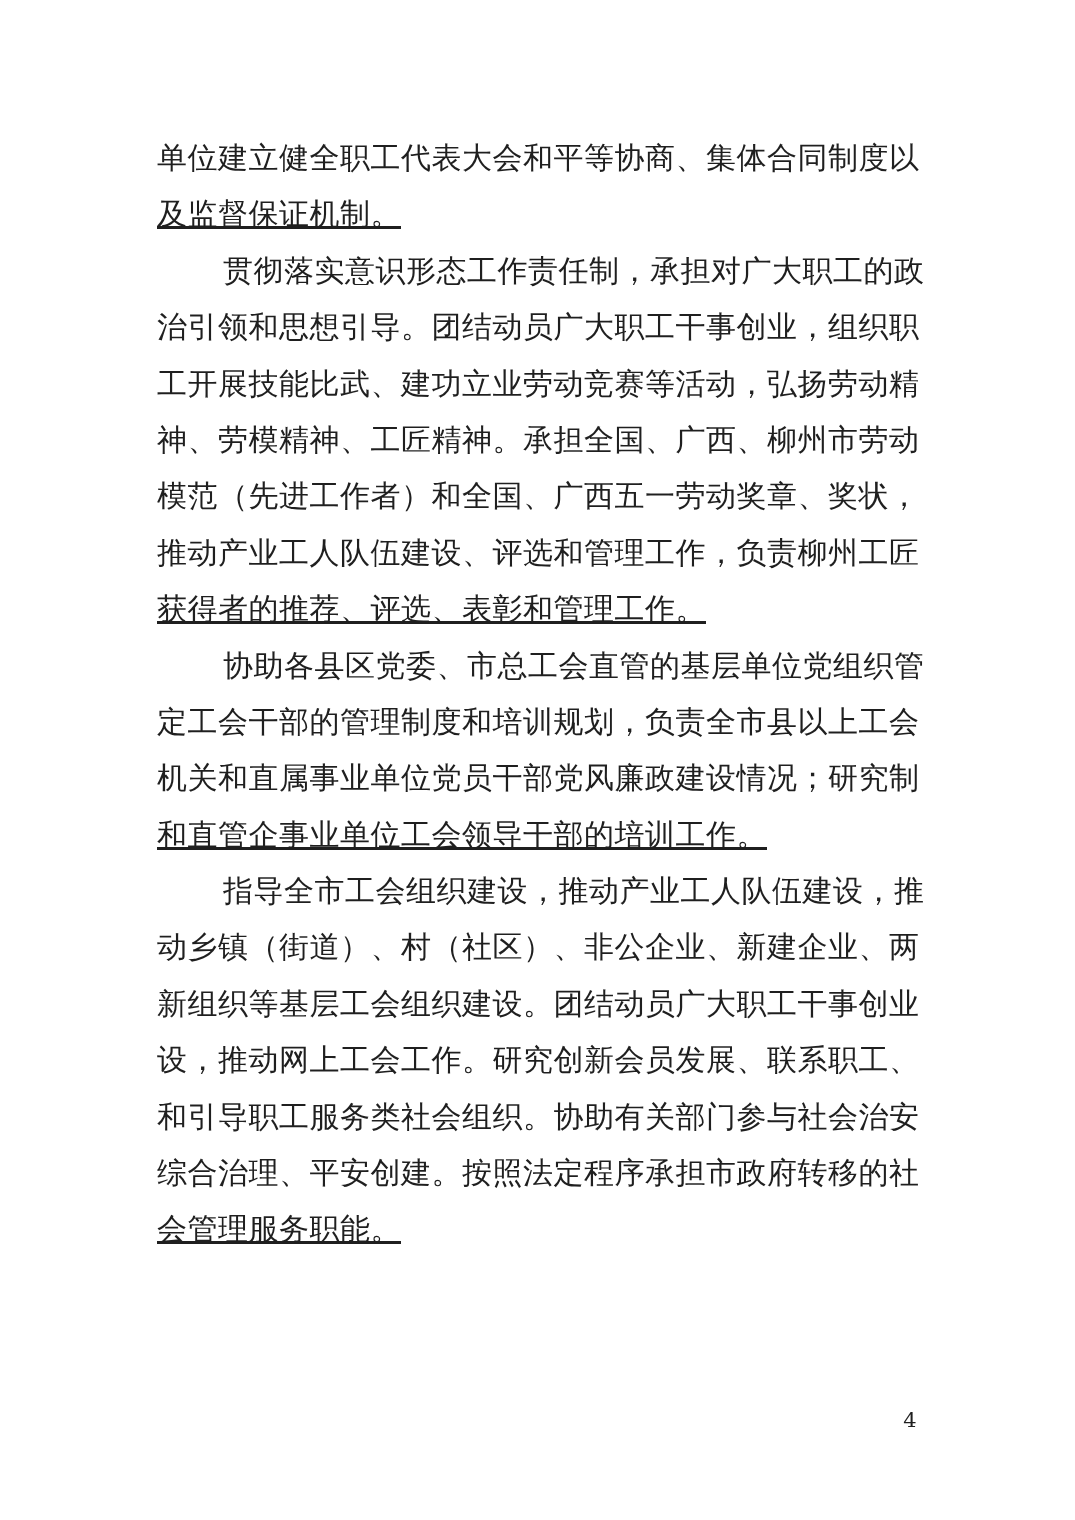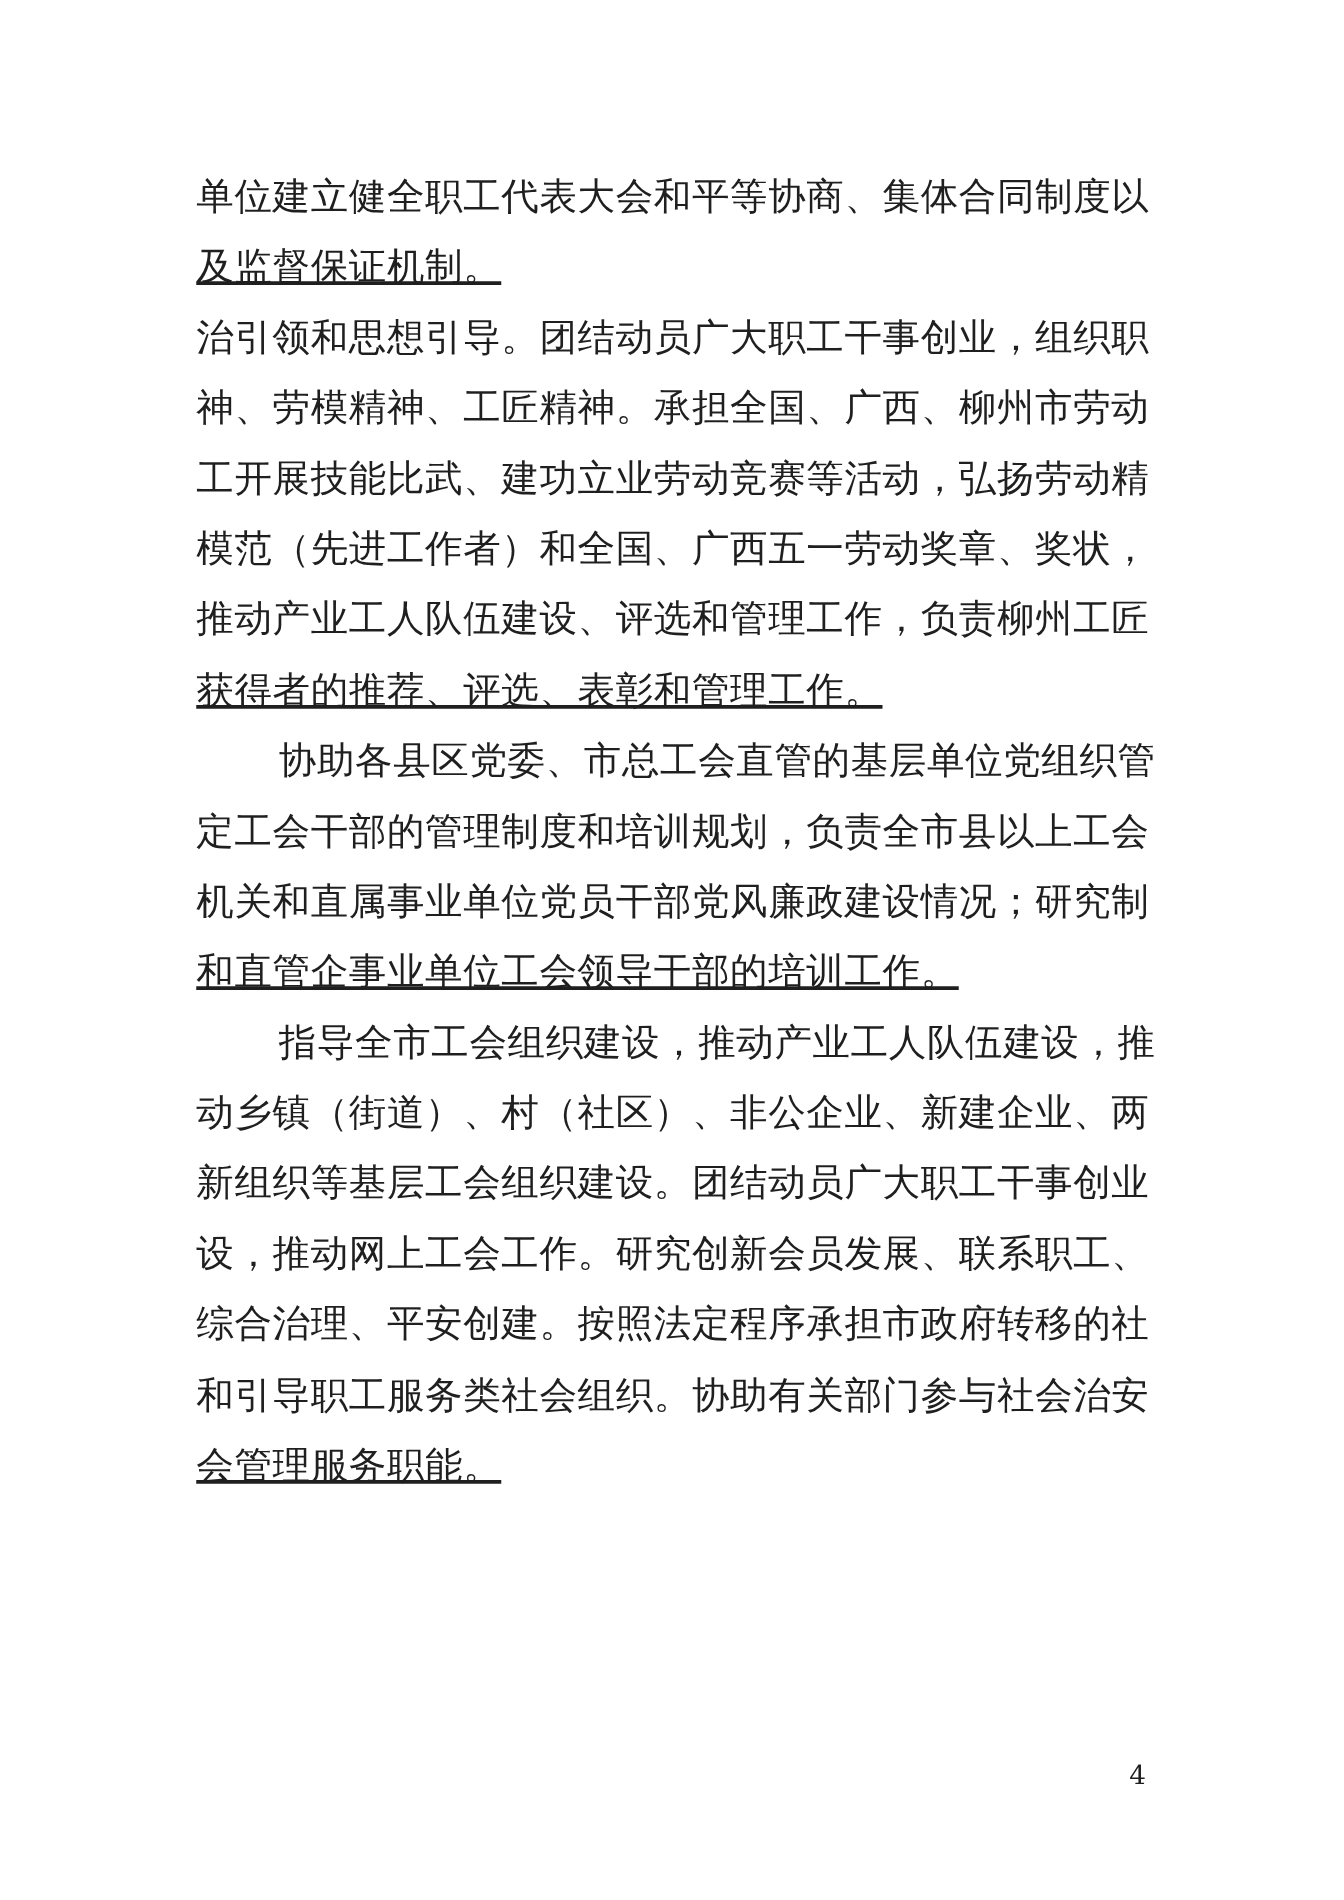--- a/index.html
+++ b/index.html
@@ -65,34 +65,35 @@
   }
 </style>
 </head>
 <body>
 
 <div class="page">
 
   <div class="text-column">
     <div class="line j">单位建立健全职工代表大会和平等协商、集体合同制度以</div>
     <div class="line e">及监督保证机制。</div>
+    <div class="line j i">贯彻落实意识形态工作责任制，承担对广大职工的政</div>
     <div class="line j">治引领和思想引导。团结动员广大职工干事创业，组织职</div>
+    <div class="line j">工开展技能比武、建功立业劳动竞赛等活动，弘扬劳动精</div>
     <div class="line j">神、劳模精神、工匠精神。承担全国、广西、柳州市劳动</div>
-    <div class="line j">工开展技能比武、建功立业劳动竞赛等活动，弘扬劳动精</div>
     <div class="line j">模范（先进工作者）和全国、广西五一劳动奖章、奖状，</div>
     <div class="line j">推动产业工人队伍建设、评选和管理工作，负责柳州工匠</div>
     <div class="line e">获得者的推荐、评选、表彰和管理工作。</div>
     <div class="line j i">协助各县区党委、市总工会直管的基层单位党组织管</div>
     <div class="line j">定工会干部的管理制度和培训规划，负责全市县以上工会</div>
     <div class="line j">机关和直属事业单位党员干部党风廉政建设情况；研究制</div>
     <div class="line e">和直管企事业单位工会领导干部的培训工作。</div>
     <div class="line j i">指导全市工会组织建设，推动产业工人队伍建设，推</div>
     <div class="line j">动乡镇（街道）、村（社区）、非公企业、新建企业、两</div>
     <div class="line j">新组织等基层工会组织建设。团结动员广大职工干事创业</div>
     <div class="line j">设，推动网上工会工作。研究创新会员发展、联系职工、</div>
+    <div class="line j">和引导职工服务类社会组织。协助有关部门参与社会治安</div>
     <div class="line j">综合治理、平安创建。按照法定程序承担市政府转移的社</div>
-    <div class="line j">和引导职工服务类社会组织。协助有关部门参与社会治安</div>
     <div class="line e">会管理服务职能。</div>
   </div>
 
   <div class="page-number">4</div>
 
 </div>
 
 </body></html>

